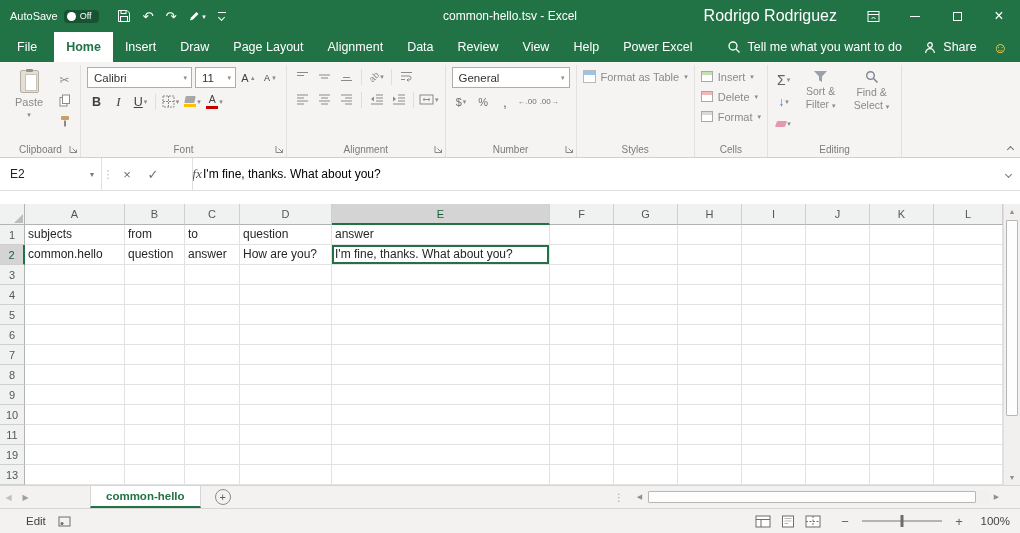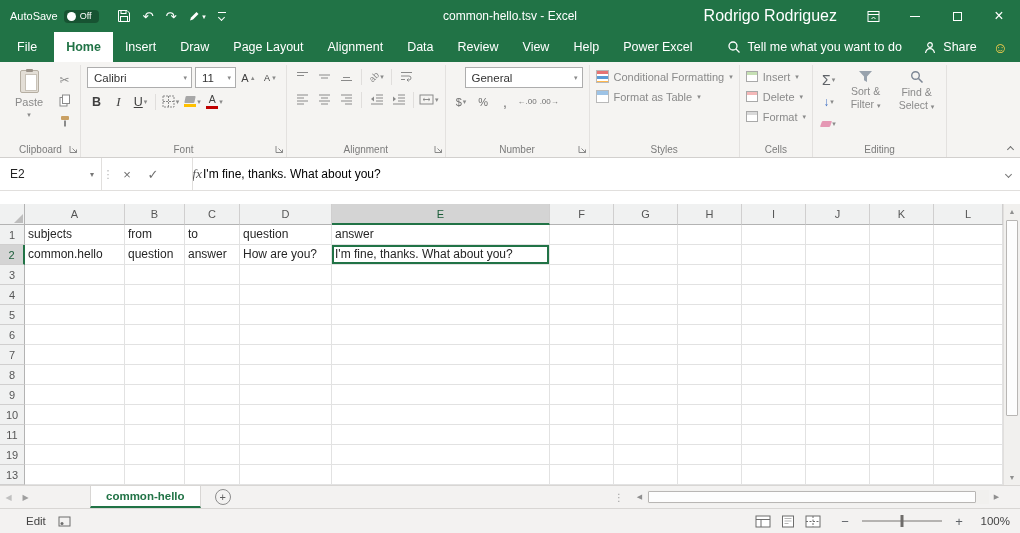--- a/index.html
+++ b/index.html
@@ -402,21 +402,21 @@
             <path d="M1 1v6.5h6.5" fill="none" stroke="#8a8a8a"></path>
             <path d="M3.5 3.5L7.5 7.5M7.5 4.5v3h-3" fill="none" stroke="#8a8a8a"></path>
           </svg>
       </span>
       <div class="glabel">Alignment</div>
     </div>
 
     <div class="rgroup">
       <div class="gcol">
         <div class="rrow">
-          <div class="combo" style="width:118px;margin-left:13px;">
+          <div class="combo" style="width:118px;">
             <span>General</span>
             <span class="caret">▾</span>
           </div>
         </div>
         <div class="rrow">
           <span class="mini">
               <span class="numtxt">$</span>
               <span class="caret">▾</span>
             </span>
           <span class="mini">
@@ -437,25 +437,20 @@
         <svg width="9" height="9" viewBox="0 0 9 9">
             <path d="M1 1v6.5h6.5" fill="none" stroke="#8a8a8a"></path>
             <path d="M3.5 3.5L7.5 7.5M7.5 4.5v3h-3" fill="none" stroke="#8a8a8a"></path>
           </svg>
       </span>
       <div class="glabel">Number</div>
     </div>
 
     <div class="rgroup">
       <div class="gcol" style="gap:1px;">
-        <div class="stylerow">
-          <span class="ic13 ic-cf"></span>
-          <span>Conditional Formatting</span>
-          <span class="caret">▾</span>
-        </div>
         <div class="stylerow">
           <span class="ic13 ic-table"></span>
           <span>Format as Table</span>
           <span class="caret">▾</span>
         </div>
       </div>
       <div class="glabel">Styles</div>
     </div>
 
     <div class="rgroup">

